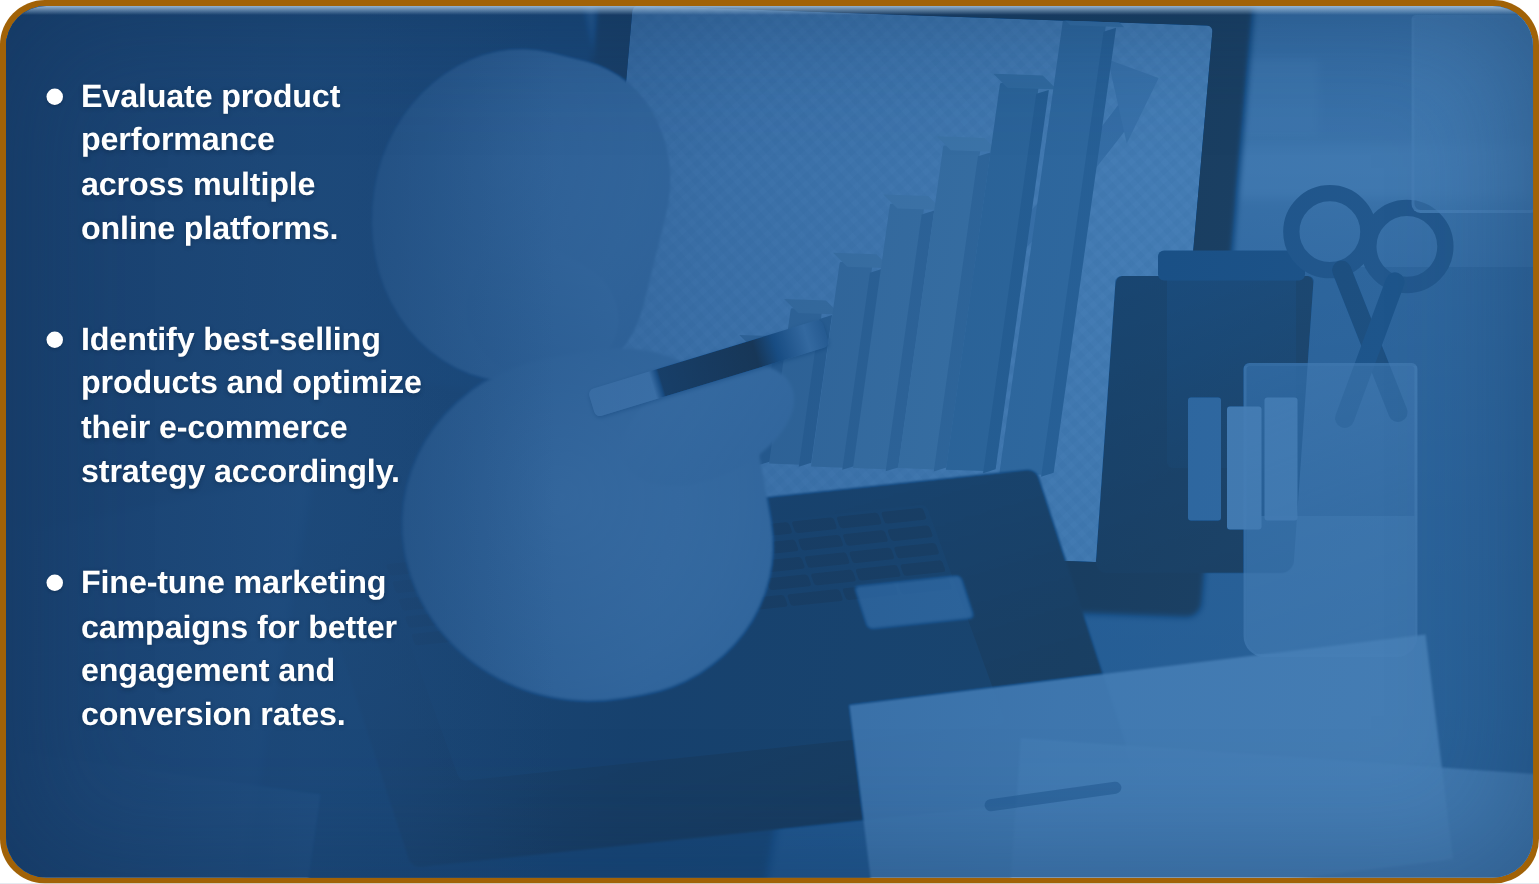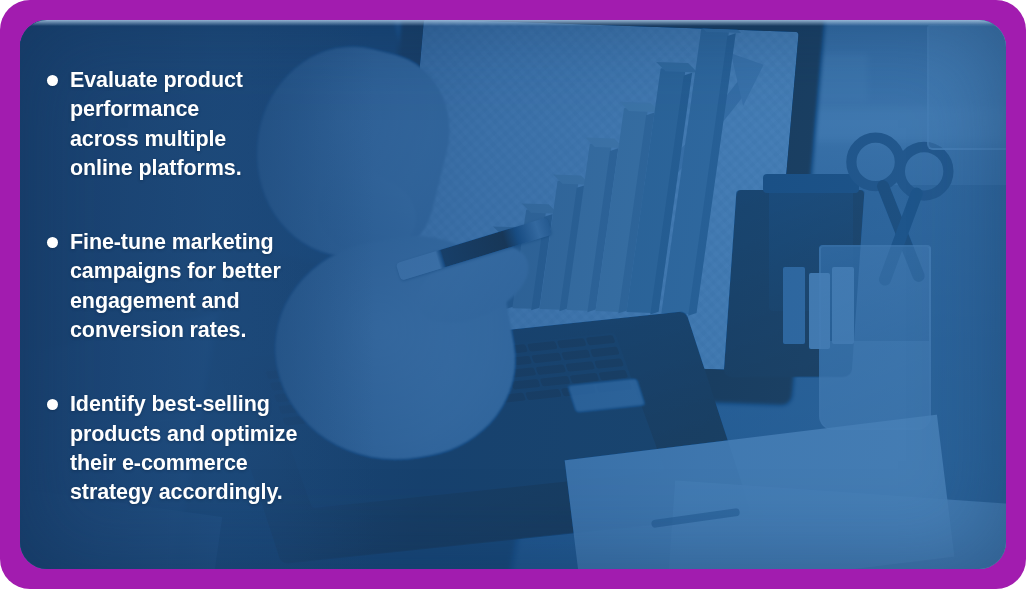--- a/index.html
+++ b/index.html
@@ -8,22 +8,22 @@
     font-family:"Liberation Sans", sans-serif;
   }
 
   
   #card{
     position:relative;
     width:1026px;height:589px;
     box-sizing:border-box;
     border-radius:30px;
     overflow:hidden;
-    background:#a21caf;
-    padding:20px;
+    background:#a16207;
+    padding:4px;
   }
   #cardInner{
     position:relative;
     width:100%;height:100%;
     border-radius:27px;
     overflow:hidden;
     background:#2c5a8c;
   }
 
   
@@ -436,31 +436,31 @@
         <div class="bullet">
           <span class="dot"></span>
           <span class="bullet-text">Evaluate product
 performance
 across multiple
 online platforms.</span>
         </div>
 
         <div class="bullet">
           <span class="dot"></span>
+          <span class="bullet-text">Identify best-selling
+products and optimize
+their e-commerce
+strategy accordingly.</span>
+        </div>
+
+        <div class="bullet">
+          <span class="dot"></span>
           <span class="bullet-text">Fine-tune marketing
 campaigns for better
 engagement and
 conversion rates.</span>
         </div>
 
-        <div class="bullet">
-          <span class="dot"></span>
-          <span class="bullet-text">Identify best-selling
-products and optimize
-their e-commerce
-strategy accordingly.</span>
-        </div>
-
       </div>
     </div>
 
   </div>
 </div>
 
 </body></html>

